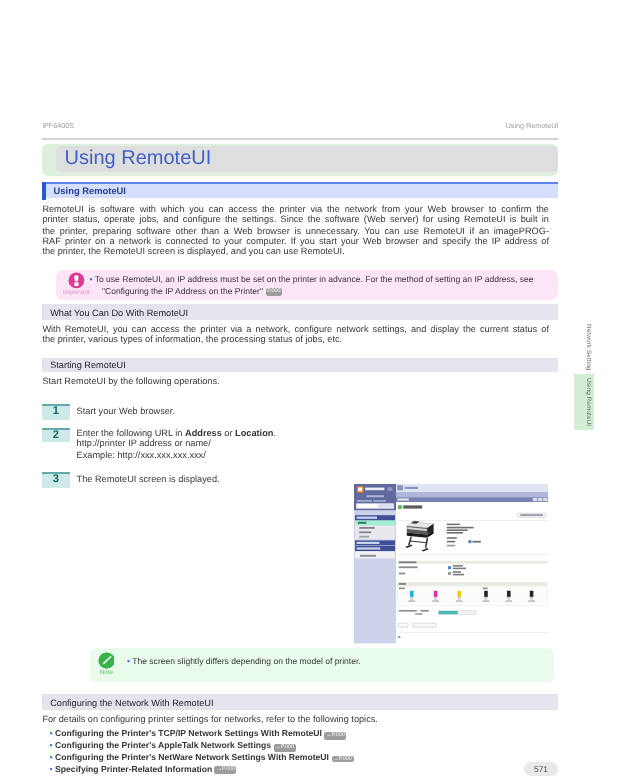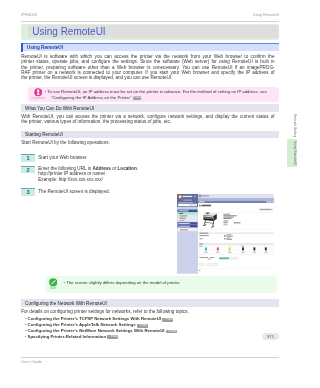--- a/index.html
+++ b/index.html
@@ -1,18 +1,18 @@
 <!DOCTYPE html>
 <html><head>
 <meta charset="utf-8">
 <style>
   html,body{margin:0;padding:0;}
   body{width:300px;height:388px;background:#fff;font-family:"Liberation Sans",sans-serif;overflow:hidden;}
   .page{position:relative;width:300px;height:388px;background:#fff;}
-  .abs{position:absolute;}
+  .abs{position:absolute;margin-top:48px;}
 
   
   #runhead{left:21.2px;top:13px;width:258px;height:7.5px;border-bottom:0.6px solid #d2d2d2;}
   #runhead .model{position:absolute;left:0;top:0;font-size:3.6px;color:#9b9b9b;}
   #runhead .chap{position:absolute;right:0;top:0;font-size:3.6px;color:#9b9b9b;}
 
   
   #titlebar{left:21.2px;top:24.2px;width:258px;height:15.4px;background:#deefde;border-radius:3px;}
   #titlebar .greyplate{position:absolute;left:6.5px;top:1.3px;right:0;height:12.8px;background:#dedede;border-radius:2.5px;}
   #titlebar .ttl{position:absolute;left:11.1px;top:1.5px;font-size:10px;line-height:12.4px;color:#4160c8;white-space:nowrap;}

